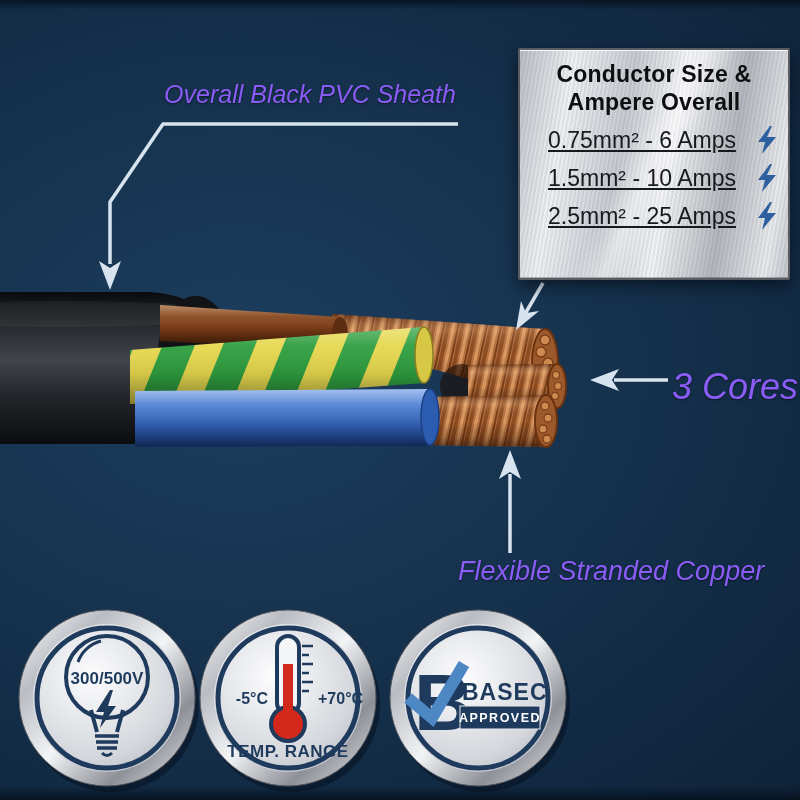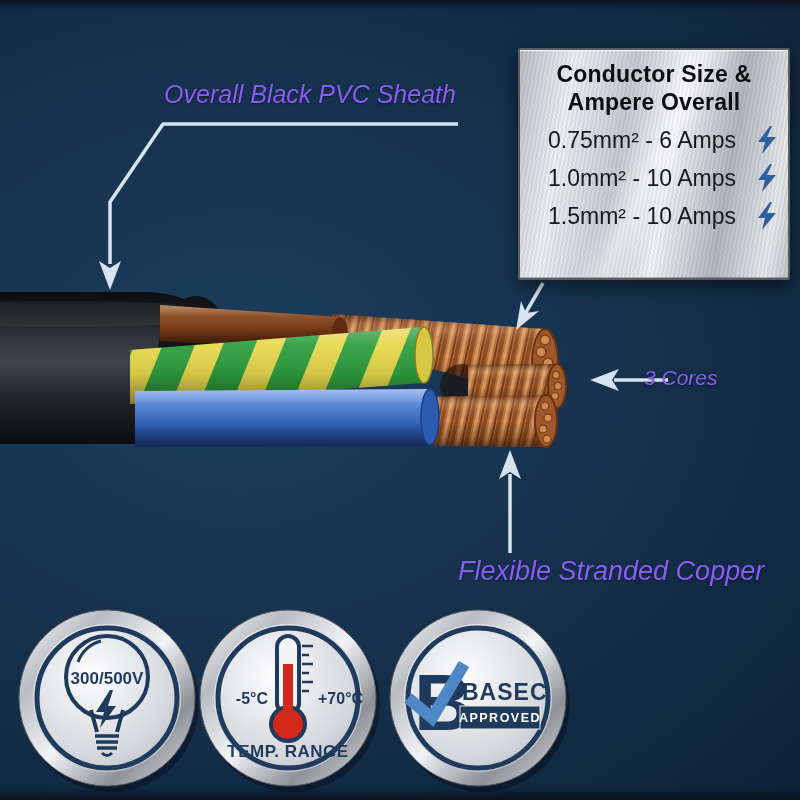--- a/index.html
+++ b/index.html
@@ -12,41 +12,41 @@
       radial-gradient(ellipse at 30% 46%, #1d3e60 0%, #173450 38%, #122b45 70%, #0e2338 100%);
   }
   .stage-svg{position:absolute;left:0;top:0;}
   svg text{font-family:"Liberation Sans",sans-serif;}
 
   .callout{
     position:absolute;color:#8b5cf6;font-style:italic;
     text-shadow:0 1px 2px rgba(0,0,0,.5);white-space:nowrap;
   }
   .callout.sheath{left:155px;top:80px;width:310px;text-align:center;font-size:25px;}
-  .callout.cores{left:644px;top:366px;font-size:21px;}
+  .callout.cores{left:672px;top:366px;font-size:36px;}
   .callout.copper{left:458px;top:556px;width:300px;text-align:center;font-size:27px;}
 
   .spec-panel{
     position:absolute;left:518px;top:48px;width:272px;height:232px;
     border-radius:2px;box-sizing:border-box;
     border:2px solid #595c62;
     background:
       linear-gradient(115deg, rgba(255,255,255,0) 42%, rgba(255,255,255,.45) 50%, rgba(255,255,255,0) 58%),
       repeating-linear-gradient(100deg, rgba(255,255,255,0) 0 2px, rgba(90,95,105,.10) 2px 4px),
       linear-gradient(100deg,#b9bcc2 0%,#eef0f3 18%,#c6c9cf 38%,#f2f3f5 55%,#b2b5bb 75%,#e8eaed 92%,#c0c3c9 100%);
     box-shadow:0 6px 16px rgba(0,0,0,.5), inset 0 1px 0 rgba(255,255,255,.85), inset 0 -1px 0 rgba(0,0,0,.25);
   }
   .spec-title{
     margin-top:10px;text-align:center;font-weight:bold;font-size:23px;
     line-height:28px;color:#0d0e10;letter-spacing:.2px;
   }
   .spec-rows{margin-top:5px;}
   .spec-row{
     display:flex;align-items:center;height:38px;padding:0 12px 0 6px;
-    color:#17191d;font-size:23px;
+    color:#17191d;font-size:23px;text-decoration:underline;
   }
   .spec-row .row-text{flex:1;text-align:center;}
   .spec-row svg{flex:0 0 auto;}
 </style>
 </head>
 <body>
 
 <svg class="stage-svg" width="800" height="800" viewBox="0 0 800 800">
   <defs>
     <linearGradient id="sheathGrad" x1="0" y1="0" x2="0" y2="1">
@@ -243,25 +243,25 @@
     <div>Ampere Overall</div>
   </div>
   <div class="spec-rows">
     <div class="spec-row">
       <span class="row-text">0.75mm² - 6 Amps</span>
       <svg width="18" height="28" viewBox="0 0 18 28">
         <polygon points="12,0 0,16 7,16 4,28 18,11 9,11 14,0" fill="#2e5f9e"></polygon>
       </svg>
     </div>
     <div class="spec-row">
-      <span class="row-text">1.0mm² - 10 Amps</span>
+      <span class="row-text">1.5mm² - 10 Amps</span>
       <svg width="18" height="28" viewBox="0 0 18 28">
         <polygon points="12,0 0,16 7,16 4,28 18,11 9,11 14,0" fill="#2e5f9e"></polygon>
       </svg>
     </div>
     <div class="spec-row">
-      <span class="row-text">1.5mm² - 10 Amps</span>
+      <span class="row-text">2.5mm² - 25 Amps</span>
       <svg width="18" height="28" viewBox="0 0 18 28">
         <polygon points="12,0 0,16 7,16 4,28 18,11 9,11 14,0" fill="#2e5f9e"></polygon>
       </svg>
     </div>
   </div>
 </div>
 
 </body></html>

